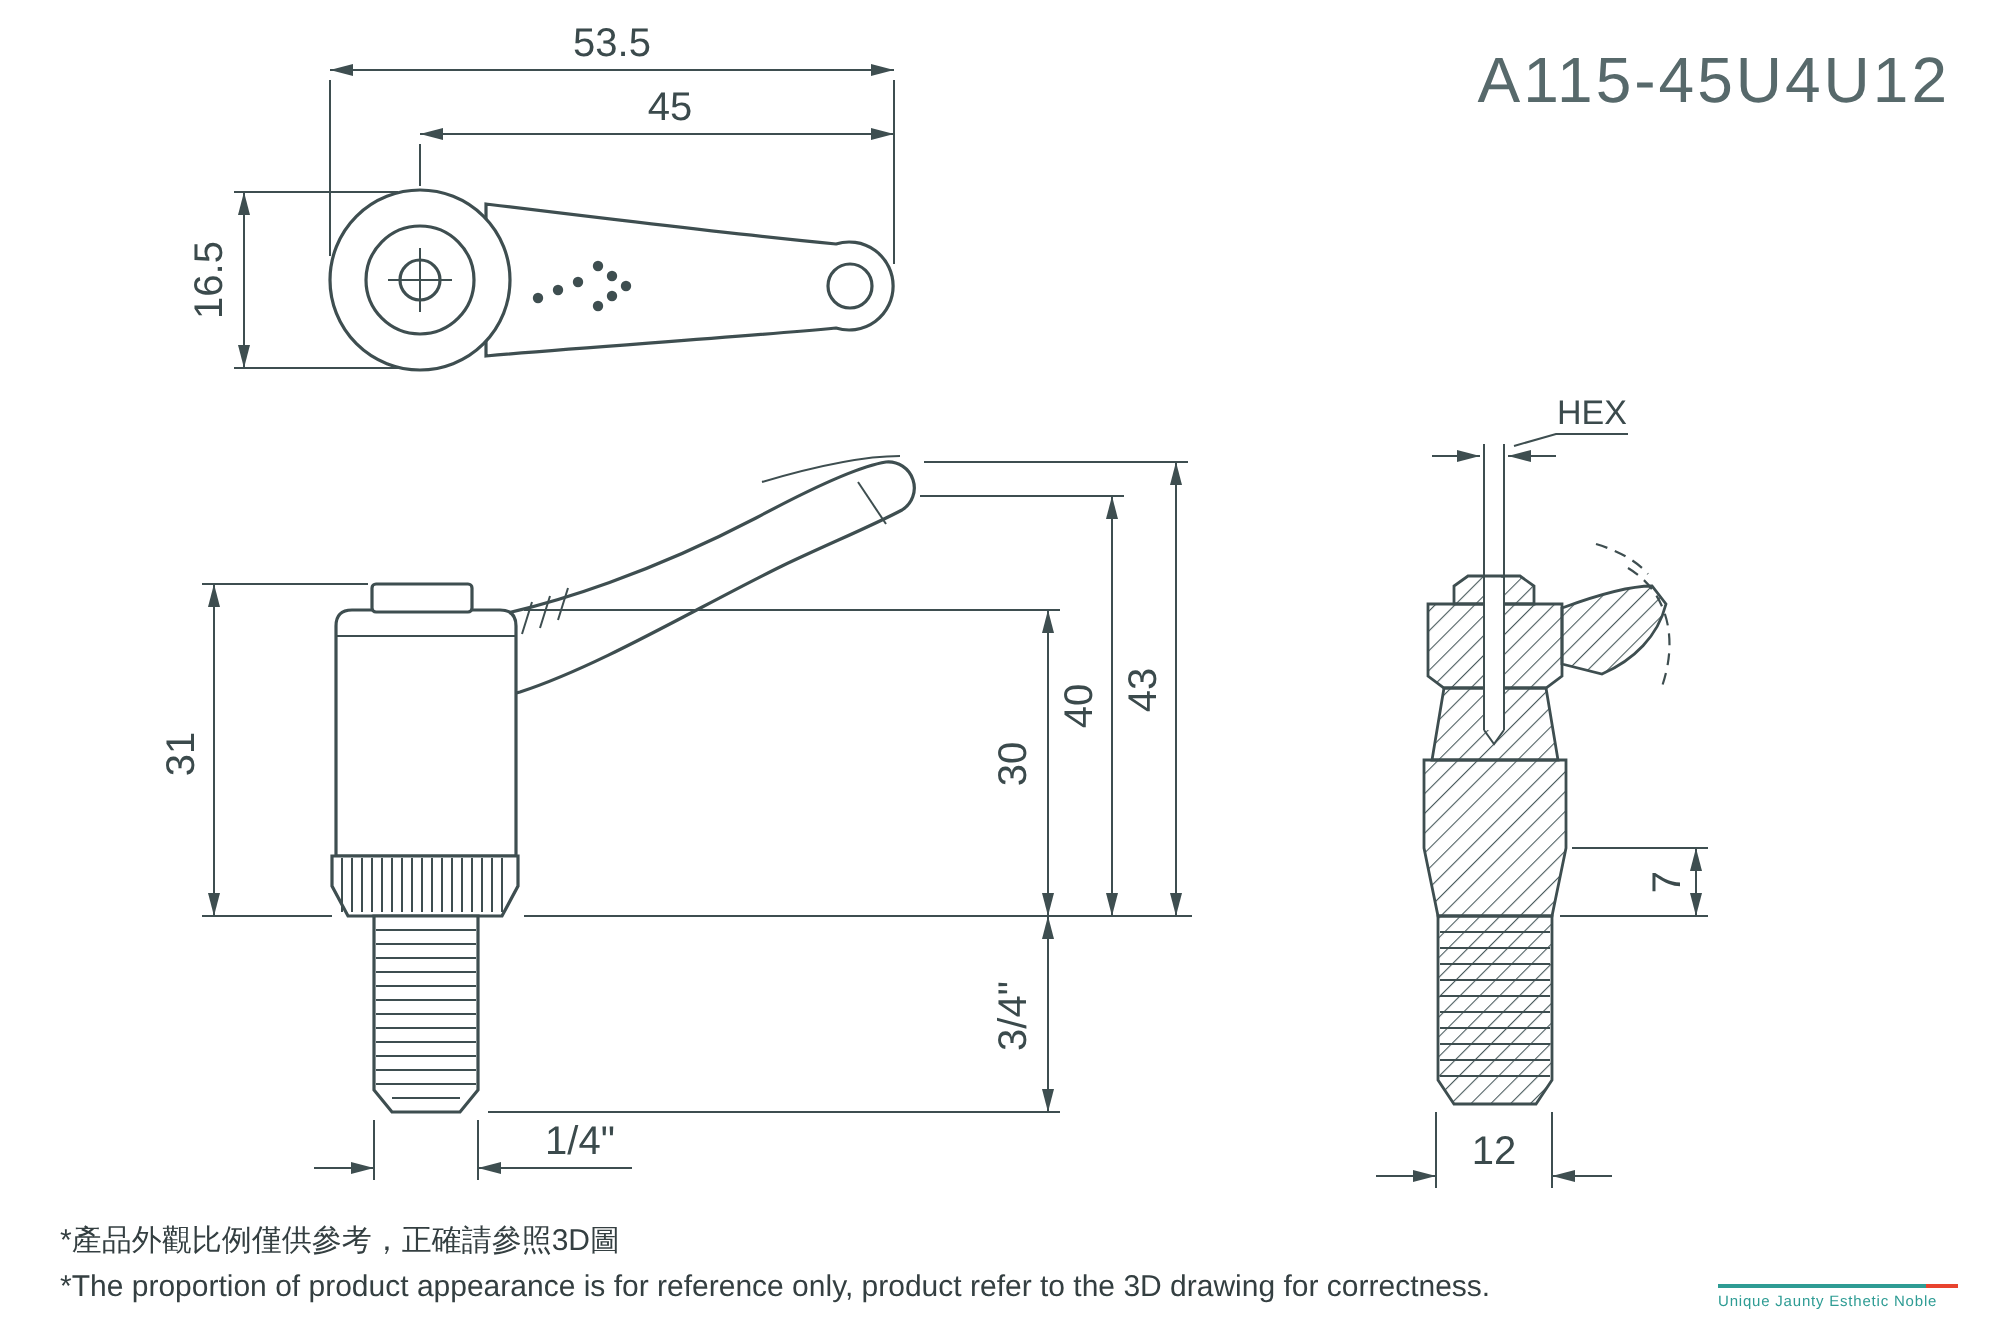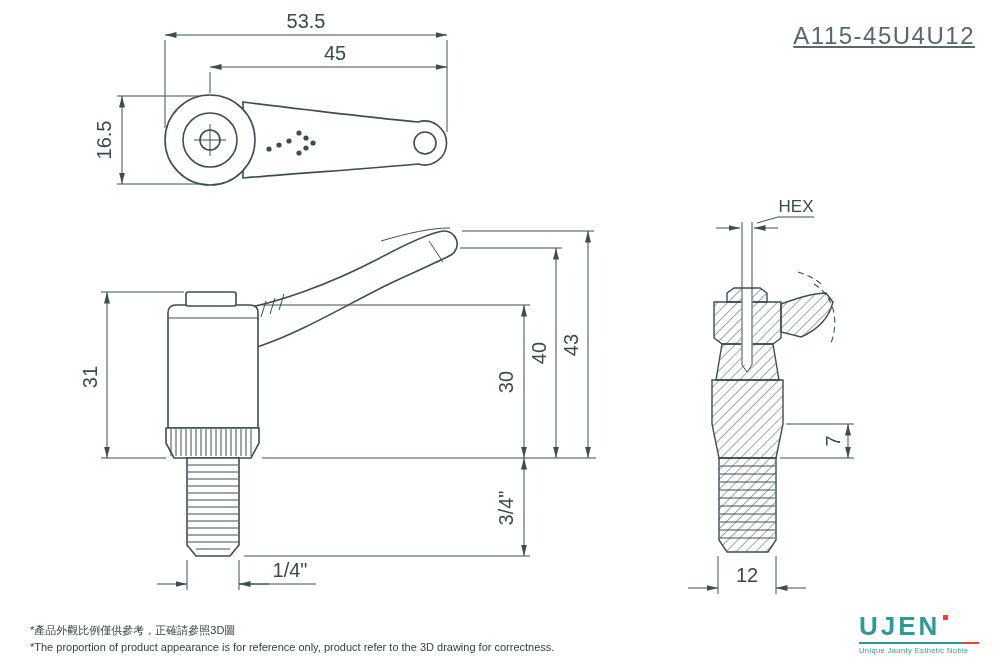--- a/index.html
+++ b/index.html
@@ -9,23 +9,23 @@
   .dwg .ol   {stroke:#3e4e50;stroke-width:1.6;fill:#fff;}
   .dwg .nf   {stroke:#3e4e50;stroke-width:1.6;fill:none;}
   .dwg .hs   {stroke:#3e4e50;stroke-width:1.4;fill:url(#hatch);}
   .dwg .th   {stroke:#3e4e50;stroke-width:1;fill:none;}
   .dwg .dim  {stroke:#3e4e50;stroke-width:1;fill:none;}
   .dwg .dash {stroke:#3e4e50;stroke-width:1.1;fill:none;stroke-dasharray:6 4;}
   .dwg .mask {fill:#ffffff;stroke:none;}
   .dwg .dot  {fill:#3e4e50;stroke:none;}
   .dwg text  {font-family:"Liberation Sans",sans-serif;font-size:20px;fill:#3b4a4c;}
   .dwg text.small{font-size:17px;}
-  .part-number{position:absolute;top:22px;right:26px;font-size:24px;letter-spacing:1.5px;
-               color:#57696b;text-decoration:underline;}
-  .notes{position:absolute;left:30px;bottom:12px;color:#343f41;font-size:11px;line-height:1.5;}
+  .part-number{position:absolute;top:22px;right:26px;font-size:32px;letter-spacing:1.5px;
+               color:#57696b;}
+  .notes{position:absolute;left:30px;bottom:12px;color:#343f41;font-size:15px;line-height:1.5;}
   .logo{position:absolute;right:22px;bottom:12px;width:120px;text-align:left;}
   .logo-name-row{display:flex;align-items:flex-start;}
   .logo-name{font-size:26px;font-weight:bold;letter-spacing:3px;color:#2e9c94;line-height:1;}
   .logo-dot{width:5px;height:5px;background:#e8432e;display:inline-block;margin:2px 0 0 3px;}
   .logo-rule{display:flex;height:2.5px;margin:3px 0 2px 0;}
   .rule-teal{flex:1;background:#2e9c94;}
   .rule-red{width:16px;background:#e8432e;}
   .logo-tagline{font-size:7.5px;letter-spacing:0.4px;color:#2e9c94;white-space:nowrap;}
 </style>
 </head>
@@ -140,24 +140,20 @@
   </svg>
 
   <div class="part-number">A115-45U4U12</div>
 
   <div class="notes">
     <div>*產品外觀比例僅供參考，正確請參照3D圖</div>
     <div>*The proportion of product appearance is for reference only, product refer to the 3D drawing for correctness.</div>
   </div>
 
   <div class="logo">
-    <div class="logo-name-row">
-      <span class="logo-name">UJEN</span>
-      <span class="logo-dot"></span>
-    </div>
     <div class="logo-rule">
       <span class="rule-teal"></span>
       <span class="rule-red"></span>
     </div>
     <div class="logo-tagline">Unique Jaunty Esthetic Noble</div>
   </div>
 
 </div>
 
 </body></html>

